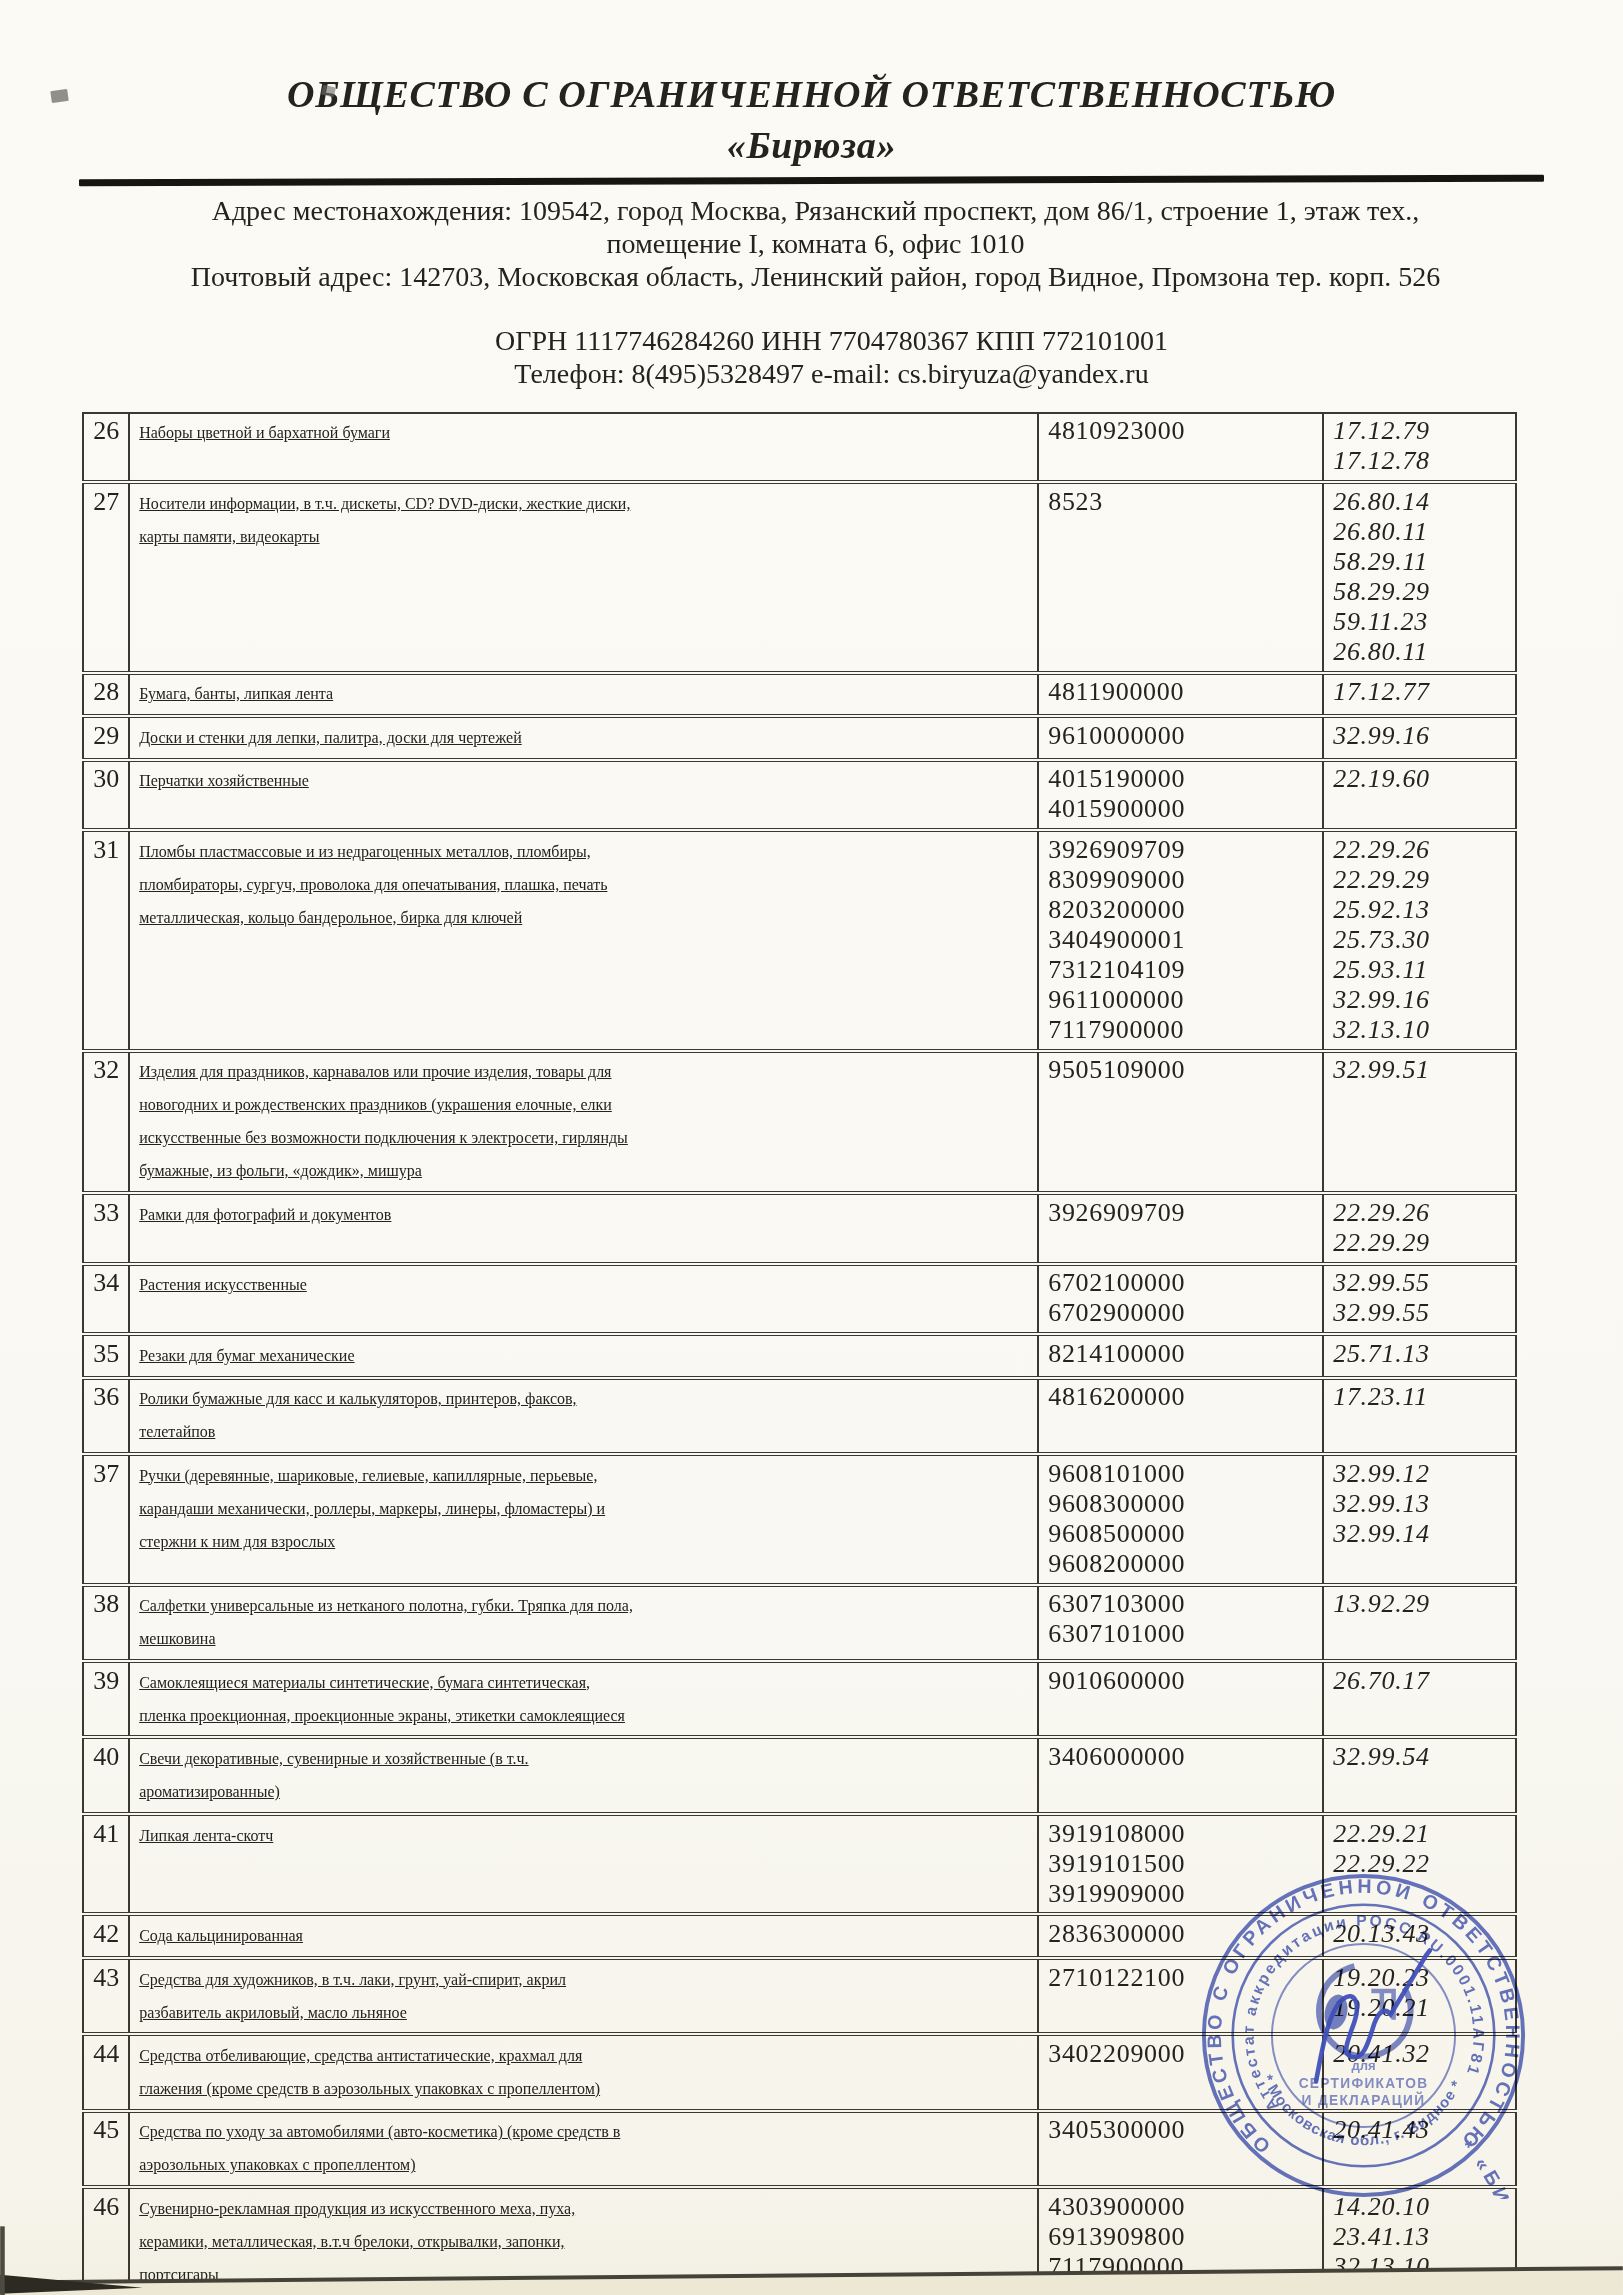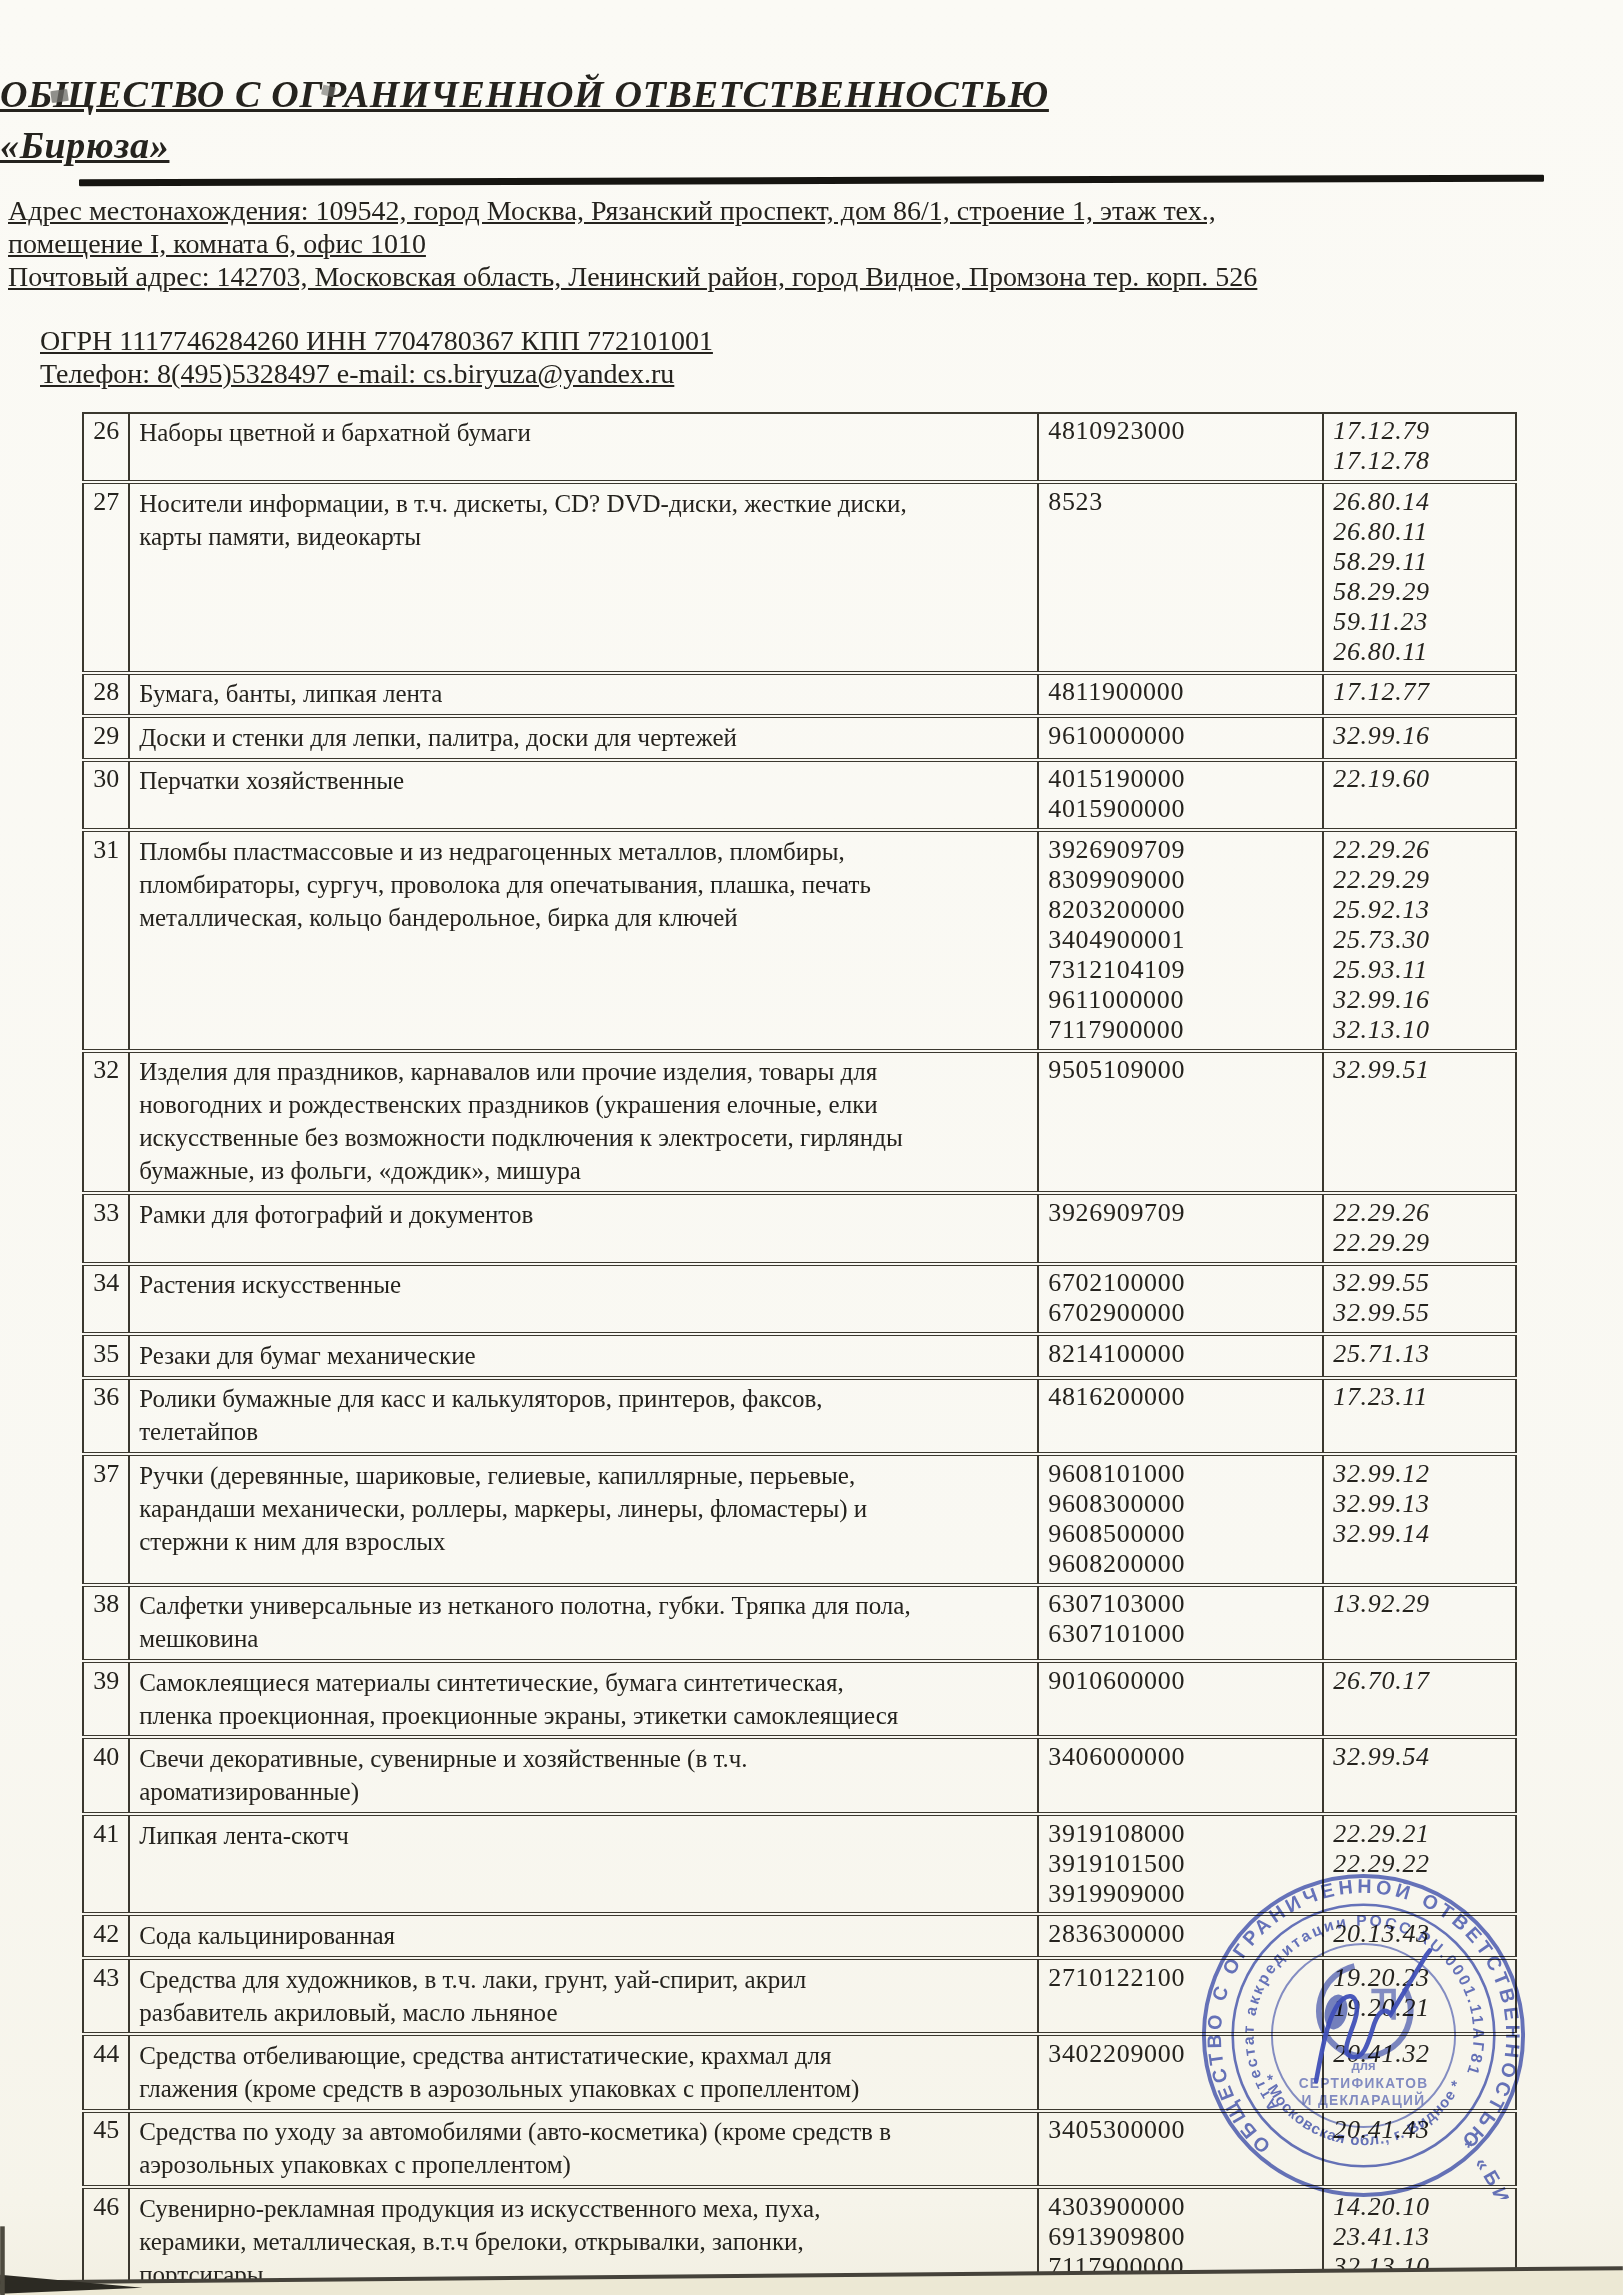--- a/index.html
+++ b/index.html
@@ -8,21 +8,21 @@
     background:linear-gradient(180deg,#fbfaf5 0%,#f9f8f2 70%,#f6f4ea 96%,#f2efe2 100%);
     font-family:"Liberation Serif","DejaVu Serif",serif;
     color:var(--ink,#25231e);
   }
   .page{position:relative;width:100%;height:100%;}
   
   .speck{position:absolute;background:#6d6d68;border-radius:1.3px;filter:blur(0.7px);}
   .speck.s1{left:51px;top:90px;width:17px;height:11.8px;transform:rotate(-8deg);opacity:.75;}
   .speck.s2{left:322px;top:86px;width:13px;height:9.8px;transform:rotate(14deg);opacity:.6;}
 
-  header{padding-top:73px;text-align:left;text-decoration:underline;}
+  header{padding-top:73px;text-align:center;}
   .title{
     font-size:38px;font-weight:bold;font-style:italic;letter-spacing:0.7px;
     line-height:42px;
   }
   .title.t2{margin-top:9.2px;}
   .rule{
     width:1465px;height:6.5px;background:#161511;margin:10.5px auto 10.5px auto;
     transform:rotate(-0.18deg);border-radius:1.3px;
   }
   .addr{font-size:28px;line-height:33px;padding-left:8px;}
@@ -39,21 +39,21 @@
     border-top:4.6px double #3b382f;
     vertical-align:top;
     padding:2.6px 6.5px 3.9px 9.2px;
     white-space:pre-line;
   }
   table.doc tr:first-child td{border-top:2.6px solid #3b382f;}
   table.doc tr td:first-child{border-left:2.6px solid #3b382f;}
   table.doc tr td:last-child{border-right:2.6px solid #3b382f;}
   table.doc tr:last-child td{border-bottom:2.6px solid #3b382f;}
   td.c0{line-height:30px;padding-left:9.2px;}
-  td.c1{font-size:25px;line-height:33px;padding-left:15.7px;padding-right:6.5px;}
+  td.c1{font-size:16px;line-height:33px;padding-left:15.7px;padding-right:6.5px;text-decoration:underline;}
   td.c2{line-height:30px;padding-left:11.8px;letter-spacing:0.7px;}
   td.c3{line-height:30px;padding-left:10.5px;letter-spacing:0.7px;font-style:italic;}
 
   .overlay{position:absolute;left:0;top:0;pointer-events:none;}
   #stamp-svg{left:1200px;top:1872px;mix-blend-mode:multiply;opacity:.92;}
   .stamp-text{font-family:"Liberation Sans","DejaVu Sans",sans-serif;font-weight:bold;fill:var(--stamp,#5b6ac1);}
   #artifacts{left:0;top:0;}
 </style>
 </head>
 <body style="--ink: #25231e; --stamp: #5b6ac1;">

